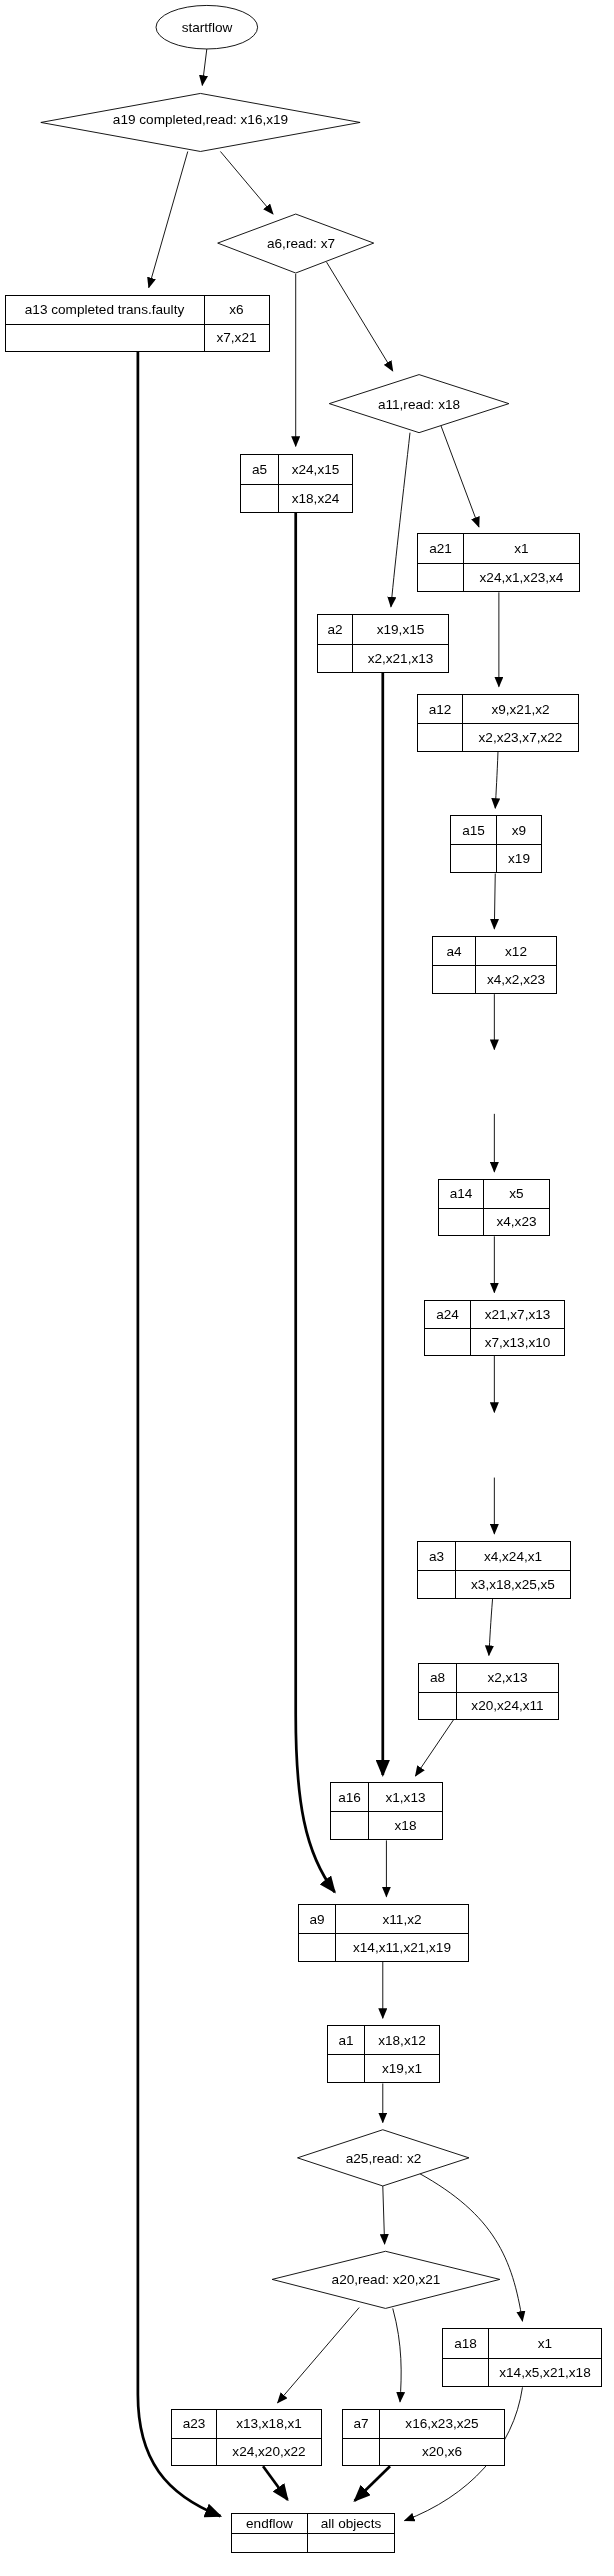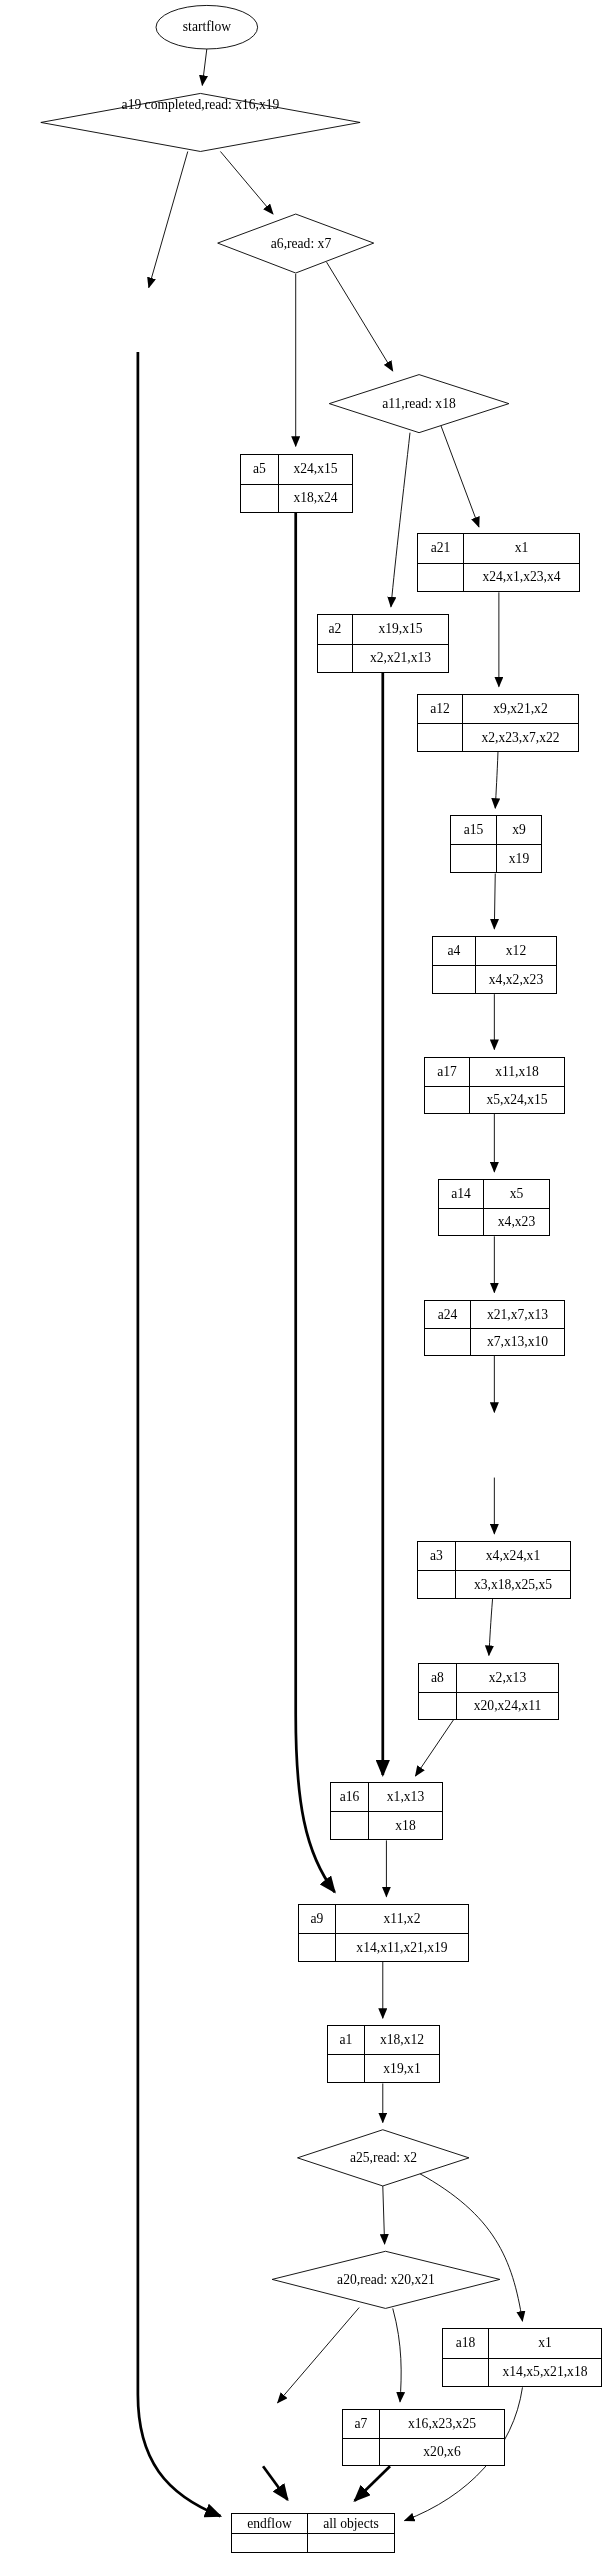--- a/index.html
+++ b/index.html
@@ -1,17 +1,17 @@
 <!DOCTYPE html>
 <html style="font-size:14.5px"><head>
 <meta charset="utf-8">
 <style>
   html,body{margin:0;padding:0;background:#fff}
   .canvas{position:relative;width:615px;height:2576px;background:#ffffff;
-          font-family:Liberation Serif, serif;font-size:13.6px;color:#000;overflow:hidden}
+          font-family:Liberation Sans, sans-serif;font-size:13.6px;color:#000;overflow:hidden}
   svg.graph{position:absolute;left:0;top:0;width:615px;height:2576px}
   .ntext{position:absolute;display:flex;align-items:center;justify-content:center;
          text-align:center;white-space:nowrap;pointer-events:none}
   .record{position:absolute;display:grid;grid-template-rows:1fr 1fr;background:#fff;
           border:0.9px solid #000;box-sizing:border-box}
   .record .c{display:flex;align-items:center;justify-content:center;box-sizing:border-box;
              overflow:hidden;white-space:nowrap;padding:0 2.7px}
   .record .r2{border-top:0.9px solid #000}
   .record .col2{border-left:0.9px solid #000}
 </style>
@@ -69,26 +69,32 @@
       <ellipse cx="228" cy="30" rx="56" ry="24"></ellipse>
       <polygon points="221,103 397,135 221,167 45,135"></polygon>
       <polygon points="326,236 412,268 326,301 240,268"></polygon>
       <polygon points="462,413 561,445 462,477 363,445"></polygon>
       <polygon points="422,2348 517,2379 422,2410 328,2379"></polygon>
       <polygon points="425,2482 551,2513 425,2545 300,2513"></polygon>
     </g>
   </svg>
 
   <div class="ntext" style="left:156px;top:5.4px;width:102px;height:44px">startflow</div>
-  <div class="ntext" style="left:41px;top:76px;width:319px;height:58px">a19 completed,read: x16,x19</div>
+  <div class="ntext" style="left:41px;top:90px;width:319px;height:58px">a19 completed,read: x16,x19</div>
   <div class="ntext" style="left:223px;top:214px;width:156px;height:59px">a6,read: x7</div>
   <div class="ntext" style="left:329px;top:375px;width:180px;height:58px">a11,read: x18</div>
   <div class="ntext" style="left:298px;top:2130px;width:171px;height:56px">a25,read: x2</div>
   <div class="ntext" style="left:272px;top:2251px;width:228px;height:57px">a20,read: x20,x21</div>
 
+  <div class="record" style="left:4.5px;top:295px;width:265px;height:57px;grid-template-columns:198px 1fr">
+    <div class="c col1 r1">a13 completed trans.faulty</div>
+    <div class="c col2 r1">x6</div>
+    <div class="c col1 r2"></div>
+    <div class="c col2 r2">x7,x21</div>
+  </div>
 
   <div class="record" style="left:240px;top:454px;width:113px;height:59px;grid-template-columns:37px 1fr">
     <div class="c col1 r1">a5</div>
     <div class="c col2 r1">x24,x15</div>
     <div class="c col1 r2"></div>
     <div class="c col2 r2">x18,x24</div>
   </div>
 
   <div class="record" style="left:417px;top:533px;width:163px;height:59px;grid-template-columns:45px 1fr">
     <div class="c col1 r1">a21</div>
@@ -118,26 +124,20 @@
     <div class="c col2 r2">x19</div>
   </div>
 
   <div class="record" style="left:432px;top:936px;width:125px;height:58px;grid-template-columns:42px 1fr">
     <div class="c col1 r1">a4</div>
     <div class="c col2 r1">x12</div>
     <div class="c col1 r2"></div>
     <div class="c col2 r2">x4,x2,x23</div>
   </div>
 
-  <div class="record" style="left:424px;top:1057px;width:141px;height:57px;grid-template-columns:44px 1fr">
-    <div class="c col1 r1">a17</div>
-    <div class="c col2 r1">x11,x18</div>
-    <div class="c col1 r2"></div>
-    <div class="c col2 r2">x5,x24,x15</div>
-  </div>
 
   <div class="record" style="left:438px;top:1179px;width:112px;height:57px;grid-template-columns:44px 1fr">
     <div class="c col1 r1">a14</div>
     <div class="c col2 r1">x5</div>
     <div class="c col1 r2"></div>
     <div class="c col2 r2">x4,x23</div>
   </div>
 
   <div class="record" style="left:424px;top:1300px;width:141px;height:56px;grid-template-columns:45px 1fr">
     <div class="c col1 r1">a24</div>
@@ -182,20 +182,26 @@
     <div class="c col2 r2">x19,x1</div>
   </div>
 
   <div class="record" style="left:442px;top:2328px;width:160px;height:59px;grid-template-columns:45px 1fr">
     <div class="c col1 r1">a18</div>
     <div class="c col2 r1">x1</div>
     <div class="c col1 r2"></div>
     <div class="c col2 r2">x14,x5,x21,x18</div>
   </div>
 
+  <div class="record" style="left:171px;top:2409px;width:151px;height:57px;grid-template-columns:44px 1fr">
+    <div class="c col1 r1">a23</div>
+    <div class="c col2 r1">x13,x18,x1</div>
+    <div class="c col1 r2"></div>
+    <div class="c col2 r2">x24,x20,x22</div>
+  </div>
 
   <div class="record" style="left:342px;top:2409px;width:163px;height:57px;grid-template-columns:36px 1fr">
     <div class="c col1 r1">a7</div>
     <div class="c col2 r1">x16,x23,x25</div>
     <div class="c col1 r2"></div>
     <div class="c col2 r2">x20,x6</div>
   </div>
 
   <div class="record" style="left:231px;top:2513px;width:164px;height:40px;grid-template-columns:75px 1fr">
     <div class="c col1 r1">endflow</div>

